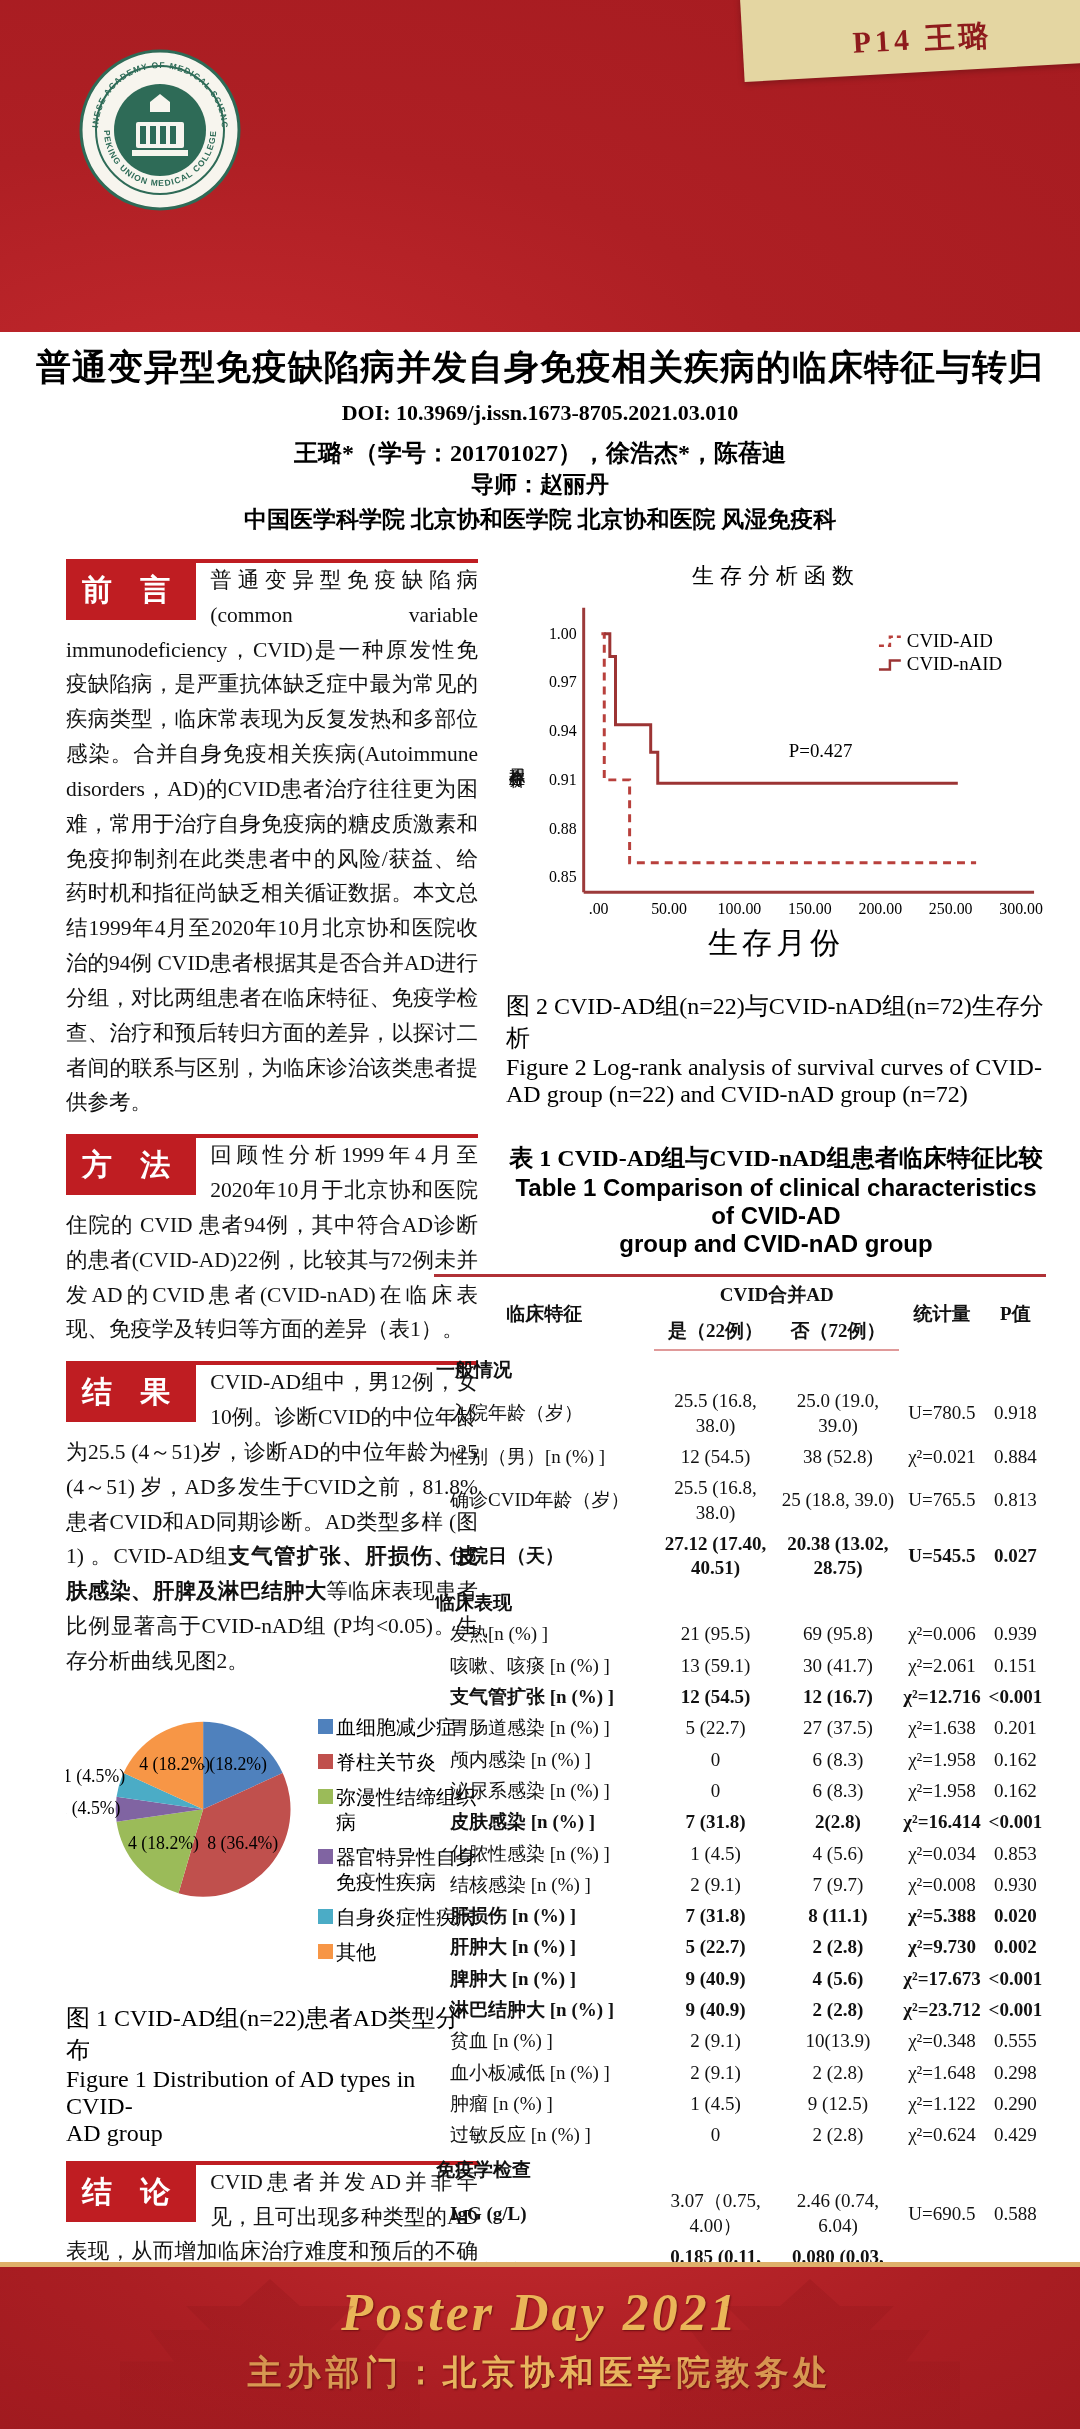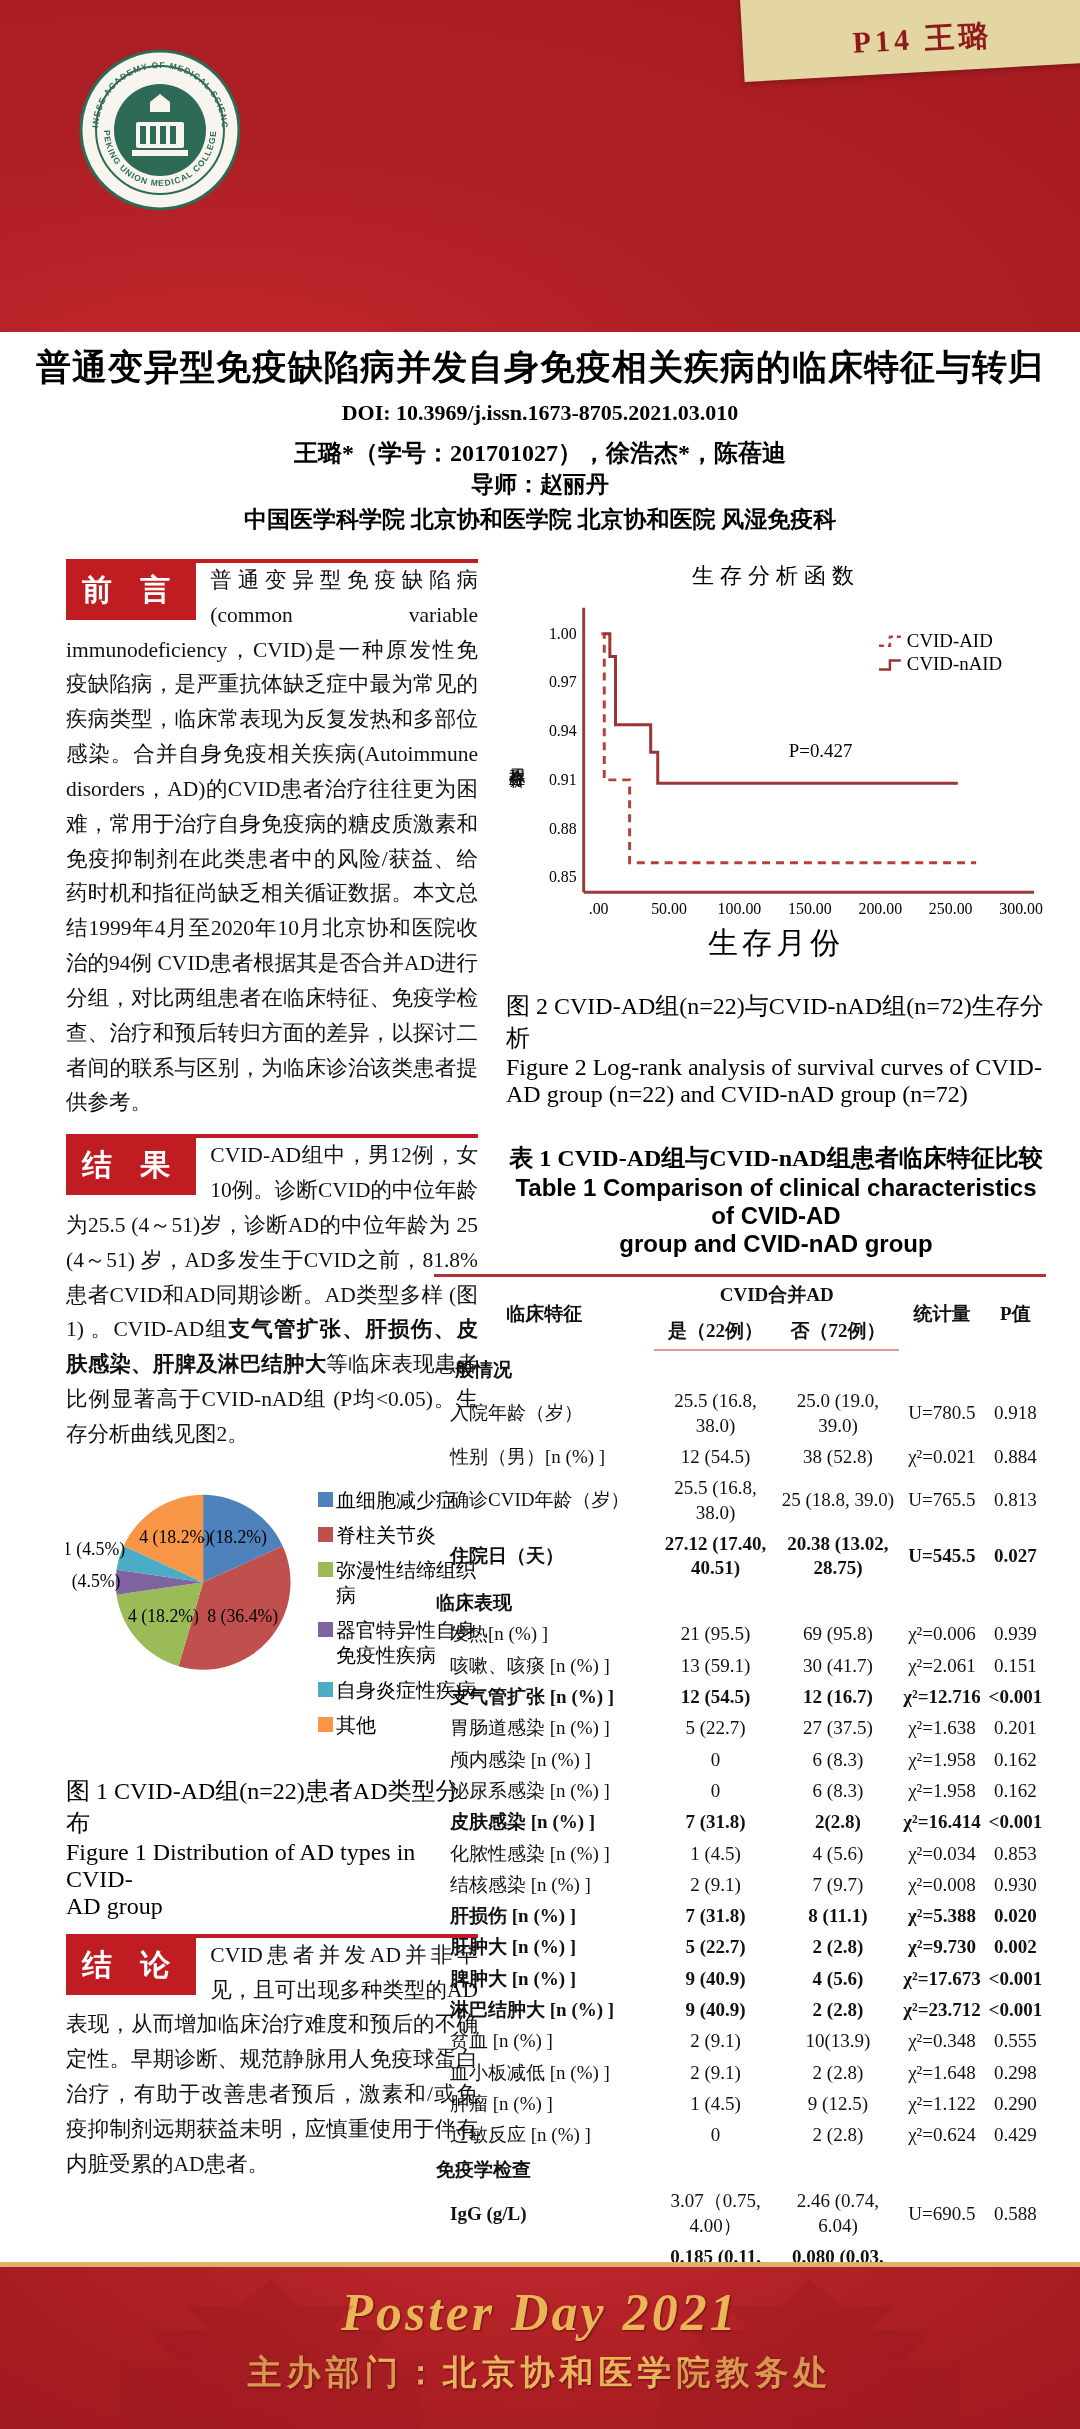--- a/index.html
+++ b/index.html
@@ -119,20 +119,24 @@
 
   <div class="columns">
 
     <div class="col-left">
 
       <div class="section">
         <div class="sec-block">前 言</div>
         <div class="sec-text sec-body">普通变异型免疫缺陷病 (common variable immunodeficiency，CVID)是一种原发性免疫缺陷病，是严重抗体缺乏症中最为常见的疾病类型，临床常表现为反复发热和多部位感染。合并自身免疫相关疾病(Autoimmune disorders，AD)的CVID患者治疗往往更为困难，常用于治疗自身免疫病的糖皮质激素和免疫抑制剂在此类患者中的风险/获益、给药时机和指征尚缺乏相关循证数据。本文总结1999年4月至2020年10月北京协和医院收治的94例 CVID患者根据其是否合并AD进行分组，对比两组患者在临床特征、免疫学检查、治疗和预后转归方面的差异，以探讨二者间的联系与区别，为临床诊治该类患者提供参考。</div>
       </div>
 
+      <div class="section">
+        <div class="sec-block">方 法</div>
+        <div class="sec-text sec-body">回顾性分析1999年4月至2020年10月于北京协和医院住院的 CVID 患者94例，其中符合AD诊断的患者(CVID-AD)22例，比较其与72例未并发AD的CVID患者(CVID-nAD)在临床表现、免疫学及转归等方面的差异（表1）。</div>
+      </div>
 
       <div class="section">
         <div class="sec-block">结 果</div>
         <div class="sec-text sec-body" id="results-text"><span>CVID-AD组中，男12例，女10例。诊断CVID的中位年龄为25.5 (4～51)岁，诊断AD的中位年龄为 25 (4～51) 岁，AD多发生于CVID之前，81.8%患者CVID和AD同期诊断。AD类型多样 (图1) 。CVID-AD组</span><span class="bold">支气管扩张、肝损伤、皮肤感染、肝脾及淋巴结肿大</span><span>等临床表现患者比例显著高于CVID-nAD组 (P均&lt;0.05)。生存分析曲线见图2。</span></div>
 
         <div class="fig1">
           <svg id="pie-svg" width="252" height="248" viewBox="0 0 340 330">
               <path d="M 185 160 L 185.0 42.0 A 118 118 0 0 1 292.3 111.0 Z" fill="#4f81bd"></path>
               <text x="223.3" y="107.4" text-anchor="middle" font-size="24" fill="#000" font-family="Liberation Serif, serif">4 (18.2%)</text>
               <path d="M 185 160 L 292.3 111.0 A 118 118 0 0 1 151.8 273.2 Z" fill="#c0504d"></path>

